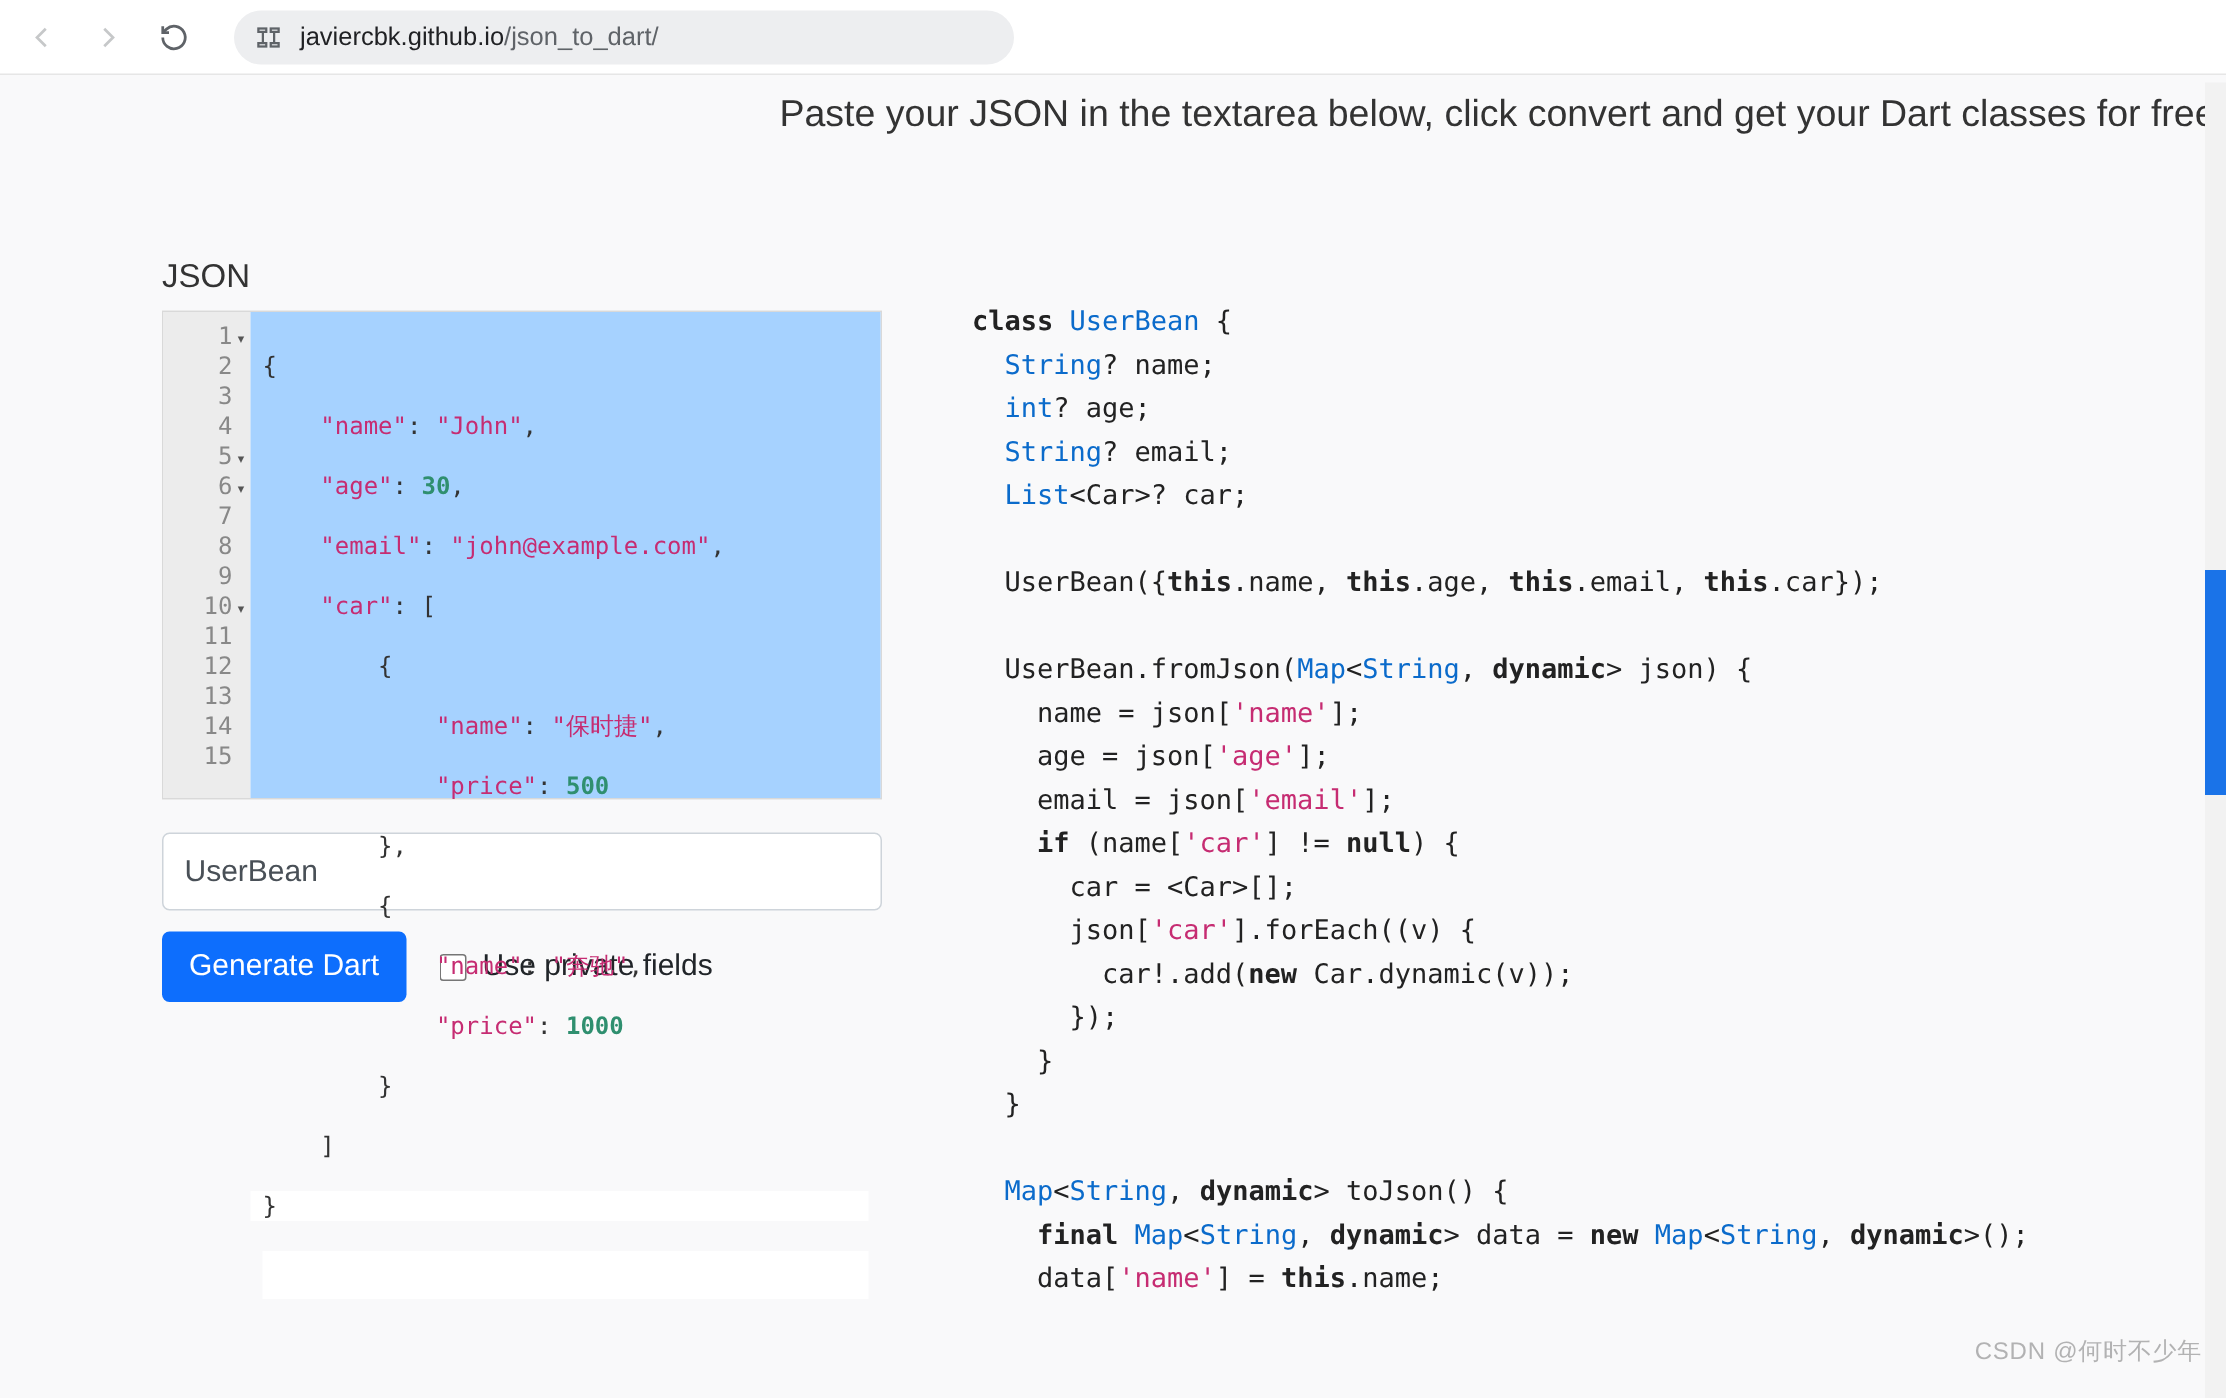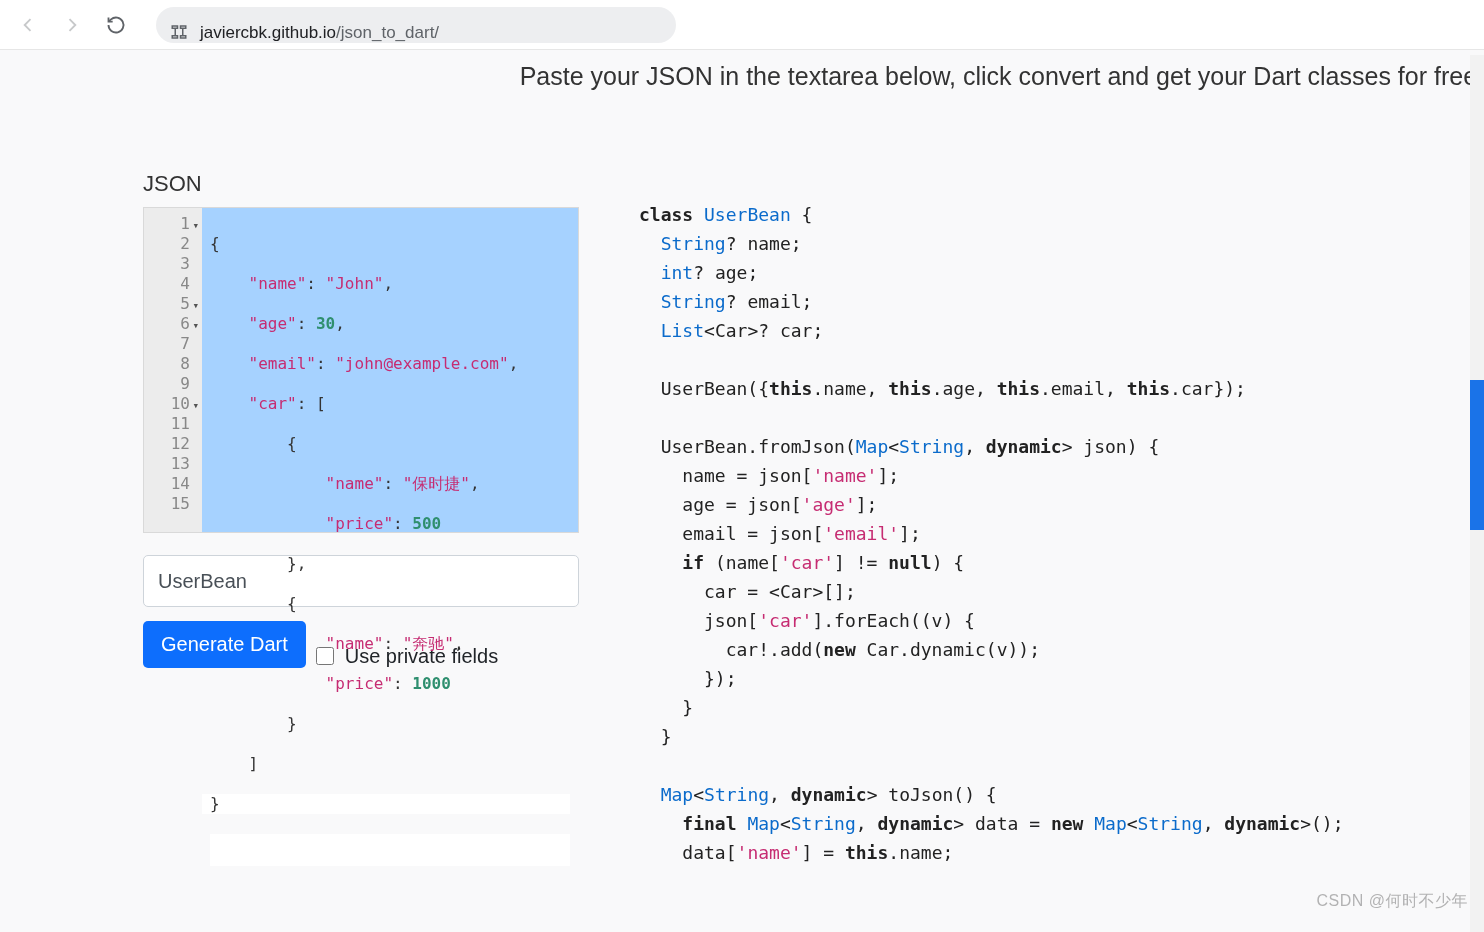--- a/index.html
+++ b/index.html
@@ -29,21 +29,21 @@
     display:flex; align-items:center; justify-content:center;
     color:#5f6368;
   }
   .nav-btn.disabled svg { opacity:0.35; }
   .addr-wrap {
     flex:1;
     height:36px;
     background:#edeef0;
     border-radius:18px;
     display:flex;
-    align-items:flex-end;
+    align-items:center;
     padding:0 12px;
     gap:10px;
     max-width:520px;
     margin-left:14px;
   }
   .site-chip {
     width:22px; height:22px;
     display:flex; align-items:center; justify-content:center;
     color:#5f6368;
   }
@@ -62,21 +62,21 @@
     margin-left:380px;
   }
 
   .content {
     display:flex;
     padding:80px 0 0 108px;
     gap:60px;
     align-items:flex-start;
   }
 
-  .left-col { width:436px;margin-left:35px; }
+  .left-col { width:480px; }
   .section-label { font-size:22px; color:#333; margin-bottom:10px; }
 
   .editor {
     display:flex;
     border:1px solid #d9d9d9;
     font-family: Menlo,Consolas,monospace;
     font-size:16px;
     line-height:20px;
     background:#fff;
     height:326px;
@@ -117,21 +117,21 @@
     width:100%;
     height:52px;
     border:1px solid #ced4da;
     border-radius:5px;
     padding:0 14px;
     font-size:20px;
     color:#495057;
     background:#fff;
   }
 
-  .btn-row { margin-top:14px; display:flex; align-items:flex-end; gap:6px; }
+  .btn-row { margin-top:14px; display:flex; align-items:center; gap:18px; }
   .btn {
     border:none; border-radius:5px;
     font-size:20px; padding:12px 18px;
     cursor:pointer;
   }
   .btn-primary { background:#0d6efd; color:#fff; }
   .btn-secondary { background:#6c757d; color:#fff; margin-top:14px; }
   .check-wrap { display:flex; align-items:center; gap:8px; font-size:20px; color:#212529; }
   .check-wrap input { width:18px; height:18px; }
 

